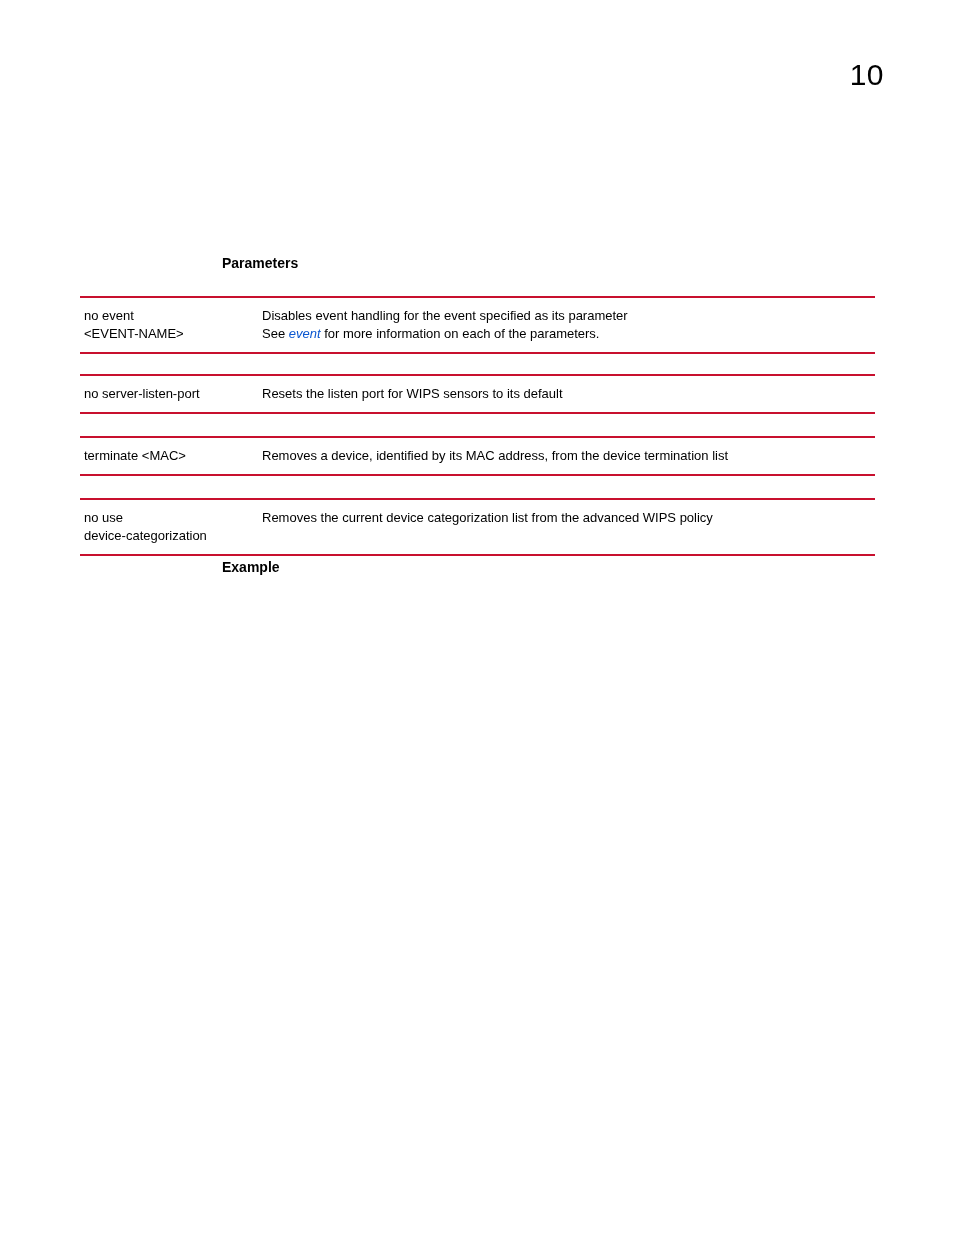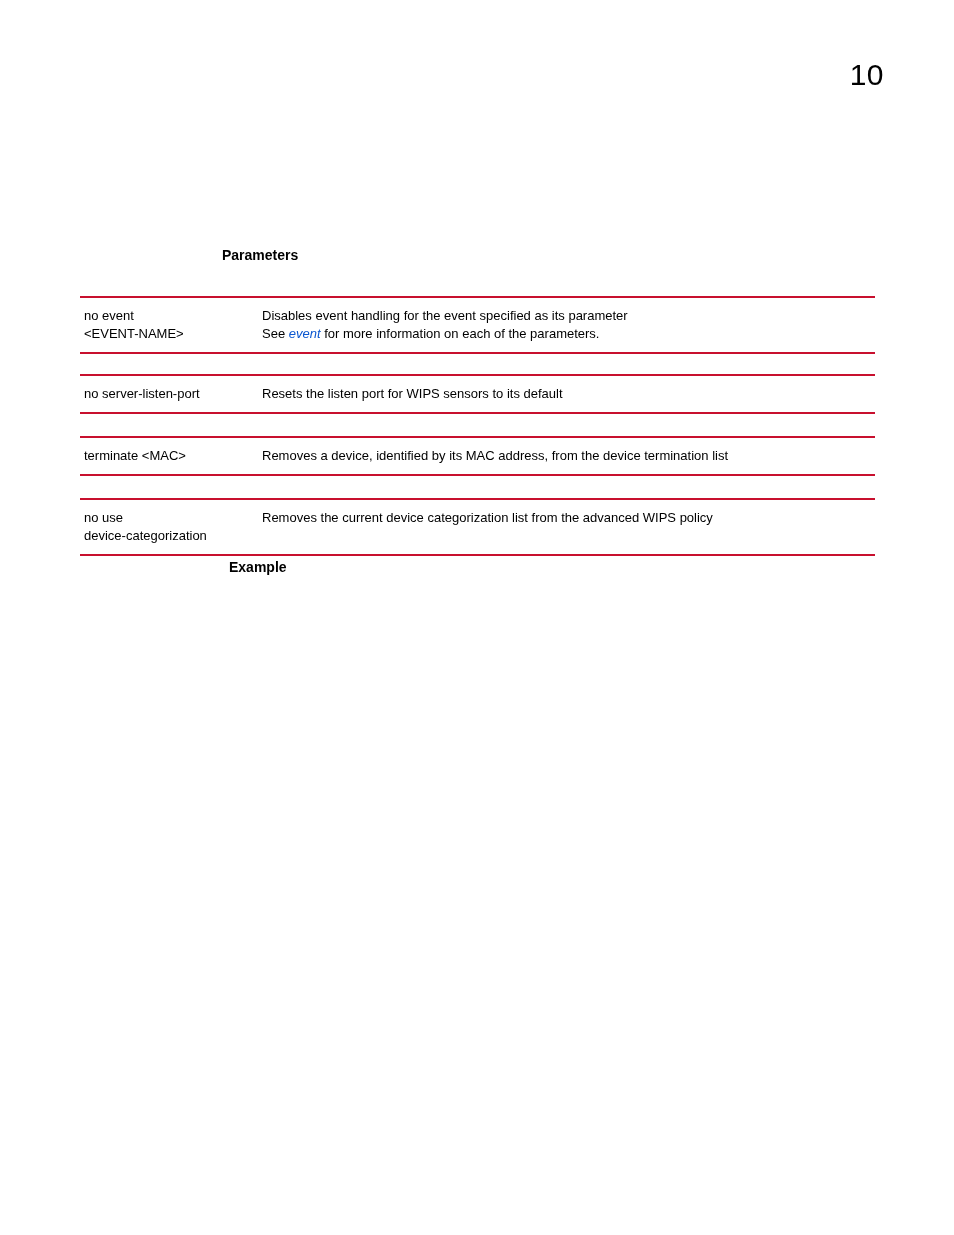--- a/index.html
+++ b/index.html
@@ -1,21 +1,21 @@
 <!DOCTYPE html>
 <html><head>
 <meta charset="utf-8">
 <style>
   * { box-sizing: border-box; margin: 0; padding: 0; }
   html, body { width: 954px; height: 1235px; background: #ffffff; font-family: Arial, Helvetica, sans-serif; color: #000; }
   .page { position: relative; width: 954px; height: 1235px; }
   .pagenum { position: absolute; top: 58px; right: 70px; font-size: 30px; font-weight: 400; font-family: Arial, sans-serif; letter-spacing: 0.5px; }
   .section-heading { position: absolute; left: 222px; font-size: 14px; font-weight: bold; }
-  #parameters-heading { top: 247px; }
-  #example-heading { top: 559px; margin-left: 7px; }
+  #parameters-heading { top: 255px; }
+  #example-heading { top: 559px; }
   .tblwrap { position: absolute; left: 80px; width: 795px; }
   .tbl { width: 100%; border-collapse: collapse; table-layout: fixed; }
   .tbl td { padding: 9px 6px 9px 4px; font-size: 13px; line-height: 1.4; vertical-align: top; }
   .tbl td:first-child { width: 178px; }
   .row-top td { border-top: 2px solid #c8102e; }
   .row-bottom td { border-bottom: 2px solid #c8102e; }
   a.link { color: #0b57d0; text-decoration: none; font-style: italic; }
 </style>
 </head>
 <body>

